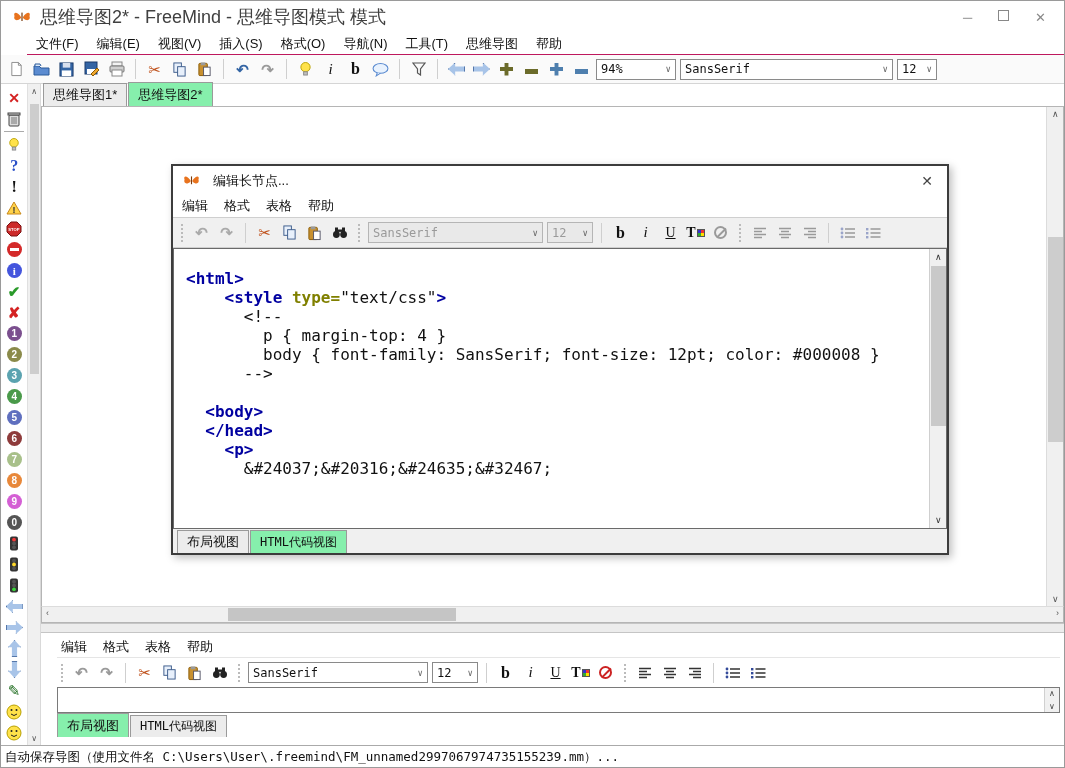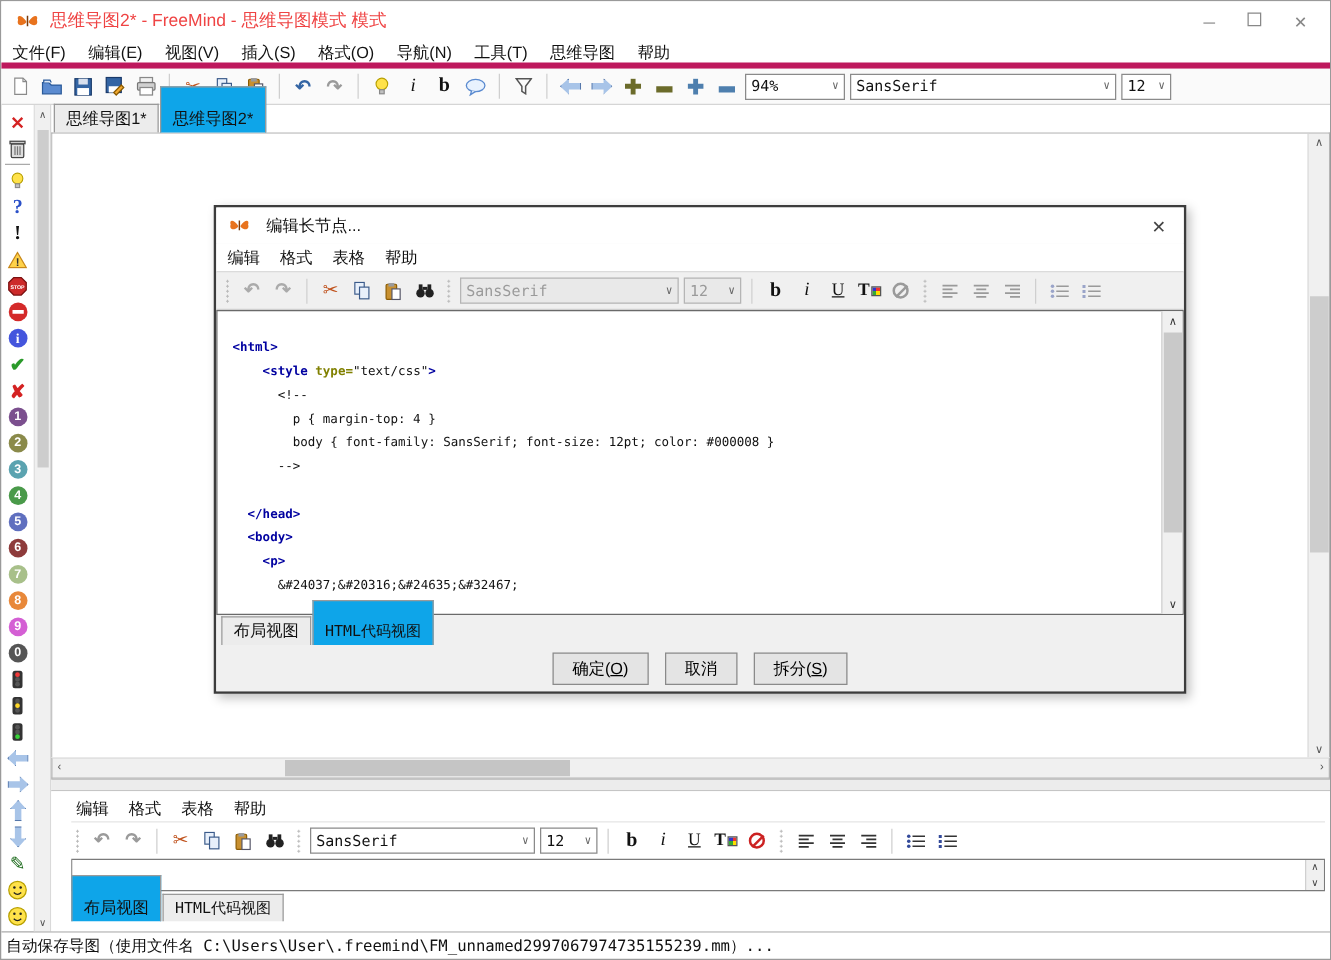--- a/index.html
+++ b/index.html
@@ -4,26 +4,26 @@
 <style>
   * { margin:0; padding:0; box-sizing:border-box; }
   html,body { width:1065px; height:768px; }
   body {
     font-family:"Liberation Sans", sans-serif;
     font-size:13px; color:#111; background:#fff;
     border:1px solid #9a9a9a; overflow:hidden; position:relative;
   }
   
   .titlebar { height:32px; display:flex; align-items:center; padding:0 10px; background:#fff; }
-  .titlebar .ttl { color:#ef4444; margin-left:8px; font-size:14px; flex:1; white-space:nowrap; overflow:hidden; }
+  .titlebar .ttl { color:#404040; margin-left:8px; font-size:18px; flex:1; white-space:nowrap; overflow:hidden; }
   .wctl { display:flex; gap:26px; color:#888; font-size:13px; margin-right:8px; }
   .wctl span { cursor:default; }
   .maxbox { display:inline-block; width:11px; height:11px; border:1px solid #888; }
   
-  .menubar { height:22px; display:flex; align-items:center; gap:18px; padding:0 9px; background:#fff; border-bottom:5px solid #be185d; }
+  .menubar { height:22px; display:flex; align-items:center; gap:18px; padding:0 9px; background:#fff; border-bottom:1px solid #be185d;margin-left:26px; }
   .menubar span { white-space:nowrap; }
   
   .toolbar { height:29px; display:flex; align-items:center; gap:4px; padding:0 5px; background:#fafafa; border-bottom:1px solid #d5d5d5; }
   .tb-sep { width:1px; height:20px; background:#cfcfcf; margin:0 4px; }
   .tb-grip { width:4px; height:20px; margin:0 3px;
     background-image:radial-gradient(#bbb 1px, transparent 1px); background-size:4px 4px; }
   .ic { display:inline-flex; width:21px; height:21px; align-items:center; justify-content:center; border-radius:2px; }
   .ic svg { display:block; }
   .glyph { font-size:15px; line-height:1; }
   .b-bold { font-family:"Liberation Serif", serif; font-weight:bold; font-size:16px; }
@@ -52,42 +52,42 @@
   .n1{background:#7b4f8e}.n2{background:#8a8a4a}.n3{background:#5ba3b0}.n4{background:#4a9a4a}.n5{background:#5f6fbf}
   .n6{background:#8e3b3b}.n7{background:#a8c08a}.n8{background:#e8883a}.n9{background:#d45fd4}.n0{background:#555}
   .sb-scroll { width:13px; background:#f0f0f0; display:flex; flex-direction:column; align-items:center; border-left:1px solid #e0e0e0; }
   .sb-scroll .arr { font-size:8px; color:#555; height:14px; display:flex; align-items:center; }
   .sb-thumb { width:9px; height:270px; background:#cdcdcd; margin-top:6px; }
   .sb-fill { flex:1; }
   .rightcol { flex:1; display:flex; flex-direction:column; min-width:0; }
   
   .maptabs { height:22px; display:flex; align-items:flex-end; padding-left:2px; }
   .tab { padding:2px 9px 2px; border:1px solid #9a9a9a; border-bottom:none; background:#ececec; margin-right:1px; white-space:nowrap; }
-  .tab.active { background:#0ea5e9; padding-top:16px; position:relative; z-index:2; }
+  .tab.active { background:#86efac; padding-top:3px; position:relative; z-index:2; }
   
   .canvas-wrap { height:500px; display:flex; border:1px solid #b5b5b5; border-bottom:none; }
   .map-canvas { flex:1; background:#fff; position:relative; }
   .vscroll { width:17px; background:#f0f0f0; border-left:1px solid #dcdcdc; position:relative; }
   .vscroll .arr, .hscroll .arr { position:absolute; color:#555; font-size:9px; }
   .vscroll .arr.up { top:2px; left:5px; } .vscroll .arr.dn { bottom:2px; left:5px; }
   .v-thumb { position:absolute; left:1px; width:15px; background:#cdcdcd; }
   .hscroll { height:17px; background:#f0f0f0; border:1px solid #b5b5b5; border-top:1px solid #dcdcdc; position:relative; }
   .hscroll .arr.lf { left:4px; top:1px; } .hscroll .arr.rt { right:4px; top:1px; }
   .h-thumb { position:absolute; top:1px; height:13px; background:#c5c5c5; }
   .splitter { height:10px; background:#ececec; border-top:1px solid #c5c5c5; border-bottom:1px solid #c5c5c5; }
   
   .dialog { position:absolute; left:170px; top:163px; width:778px; height:391px; background:#f0f0f0;
     border:2px solid #3c3c3c; box-shadow:3px 3px 8px rgba(0,0,0,.25); display:flex; flex-direction:column; z-index:10; }
   .dlg-title { height:29px; background:#fff; display:flex; align-items:center; padding:0 8px; }
   .dlg-title .ttl { margin-left:11px; flex:1; }
   .dlg-close { color:#444; font-size:14px; padding:0 6px; cursor:default; }
   .dlg-menu { height:23px; display:flex; align-items:center; gap:16px; padding:0 9px; background:#fff; border-bottom:1px solid #cfcfcf; }
   .dlg-toolbar { height:30px; background:#f0f0f0; border-bottom:1px solid #cfcfcf; display:flex; align-items:center; gap:4px; padding:0 4px; }
   .code-wrap { flex:1; margin:0; background:#fff; border:1px solid #6a6a6a; display:flex; min-height:0; }
-  .code-area { flex:1; overflow:hidden; padding:20px 0 0 12px; font-family:"DejaVu Sans Mono", monospace; font-size:10px; line-height:19px; }
+  .code-area { flex:1; overflow:hidden; padding:20px 0 0 12px; font-family:"DejaVu Sans Mono", monospace; font-size:16px; line-height:19px; }
   .code-line { white-space:pre; }
   .tok-tag  { color:#0000a0; font-weight:bold; }
   .tok-attr { color:#808000; font-weight:bold; }
   .tok-val  { color:#111; }
   .tok-plain{ color:#111; }
   .code-vscroll { width:17px; background:#f0f0f0; border-left:1px solid #cfcfcf; position:relative; }
   .code-vscroll .arr { position:absolute; left:5px; color:#333; font-size:9px; }
   .code-thumb { position:absolute; left:1px; top:17px; width:15px; height:160px; background:#c9c9c9; }
   .dlg-tabs { height:24px; display:flex; align-items:flex-end; padding-left:4px; background:#f0f0f0; }
   .dlg-buttons { height:37px; display:flex; align-items:center; justify-content:center; gap:13px; background:#f0f0f0; }
@@ -634,33 +634,28 @@
   </div>
   <div class="code-wrap">
     <div class="code-area">
         <div class="code-line"><span class="tok-tag">&lt;html&gt;</span></div>
         <div class="code-line"><span class="tok-plain">    </span><span class="tok-tag">&lt;style</span><span class="tok-plain"> </span><span class="tok-attr">type=</span><span class="tok-val">"text/css"</span><span class="tok-tag">&gt;</span></div>
         <div class="code-line"><span class="tok-plain">      &lt;!--</span></div>
         <div class="code-line"><span class="tok-plain">        p { margin-top: 4 }</span></div>
         <div class="code-line"><span class="tok-plain">        body { font-family: SansSerif; font-size: 12pt; color: #000008 }</span></div>
         <div class="code-line"><span class="tok-plain">      --&gt;</span></div>
         <div class="code-line"><span class="tok-plain"></span>&nbsp;</div>
+        <div class="code-line"><span class="tok-plain">  </span><span class="tok-tag">&lt;body&gt;</span></div>
         <div class="code-line"><span class="tok-plain">  </span><span class="tok-tag">&lt;/head&gt;</span></div>
-        <div class="code-line"><span class="tok-plain">  </span><span class="tok-tag">&lt;body&gt;</span></div>
         <div class="code-line"><span class="tok-plain">    </span><span class="tok-tag">&lt;p&gt;</span></div>
         <div class="code-line"><span class="tok-plain">      &amp;#24037;&amp;#20316;&amp;#24635;&amp;#32467;</span></div>
       </div>
     <div class="code-vscroll">
       <span class="arr" style="top:3px">∧</span>
       <span class="code-thumb"></span>
       <span class="arr" style="bottom:3px">∨</span>
     </div>
   </div>
   <div class="dlg-tabs">
     <span class="tab">布局视图</span>
     <span class="tab active" style="font-family:'DejaVu Sans Mono',monospace;font-size:12px">HTML代码视图</span>
   </div>
-  <div class="dlg-buttons">
-    <button class="btn"><span>确定(</span><span class="mn">O</span><span>)</span></button>
-    <button class="btn">取消</button>
-    <button class="btn"><span>拆分(</span><span class="mn">S</span><span>)</span></button>
-  </div>
 </div>
 
 </body></html>

